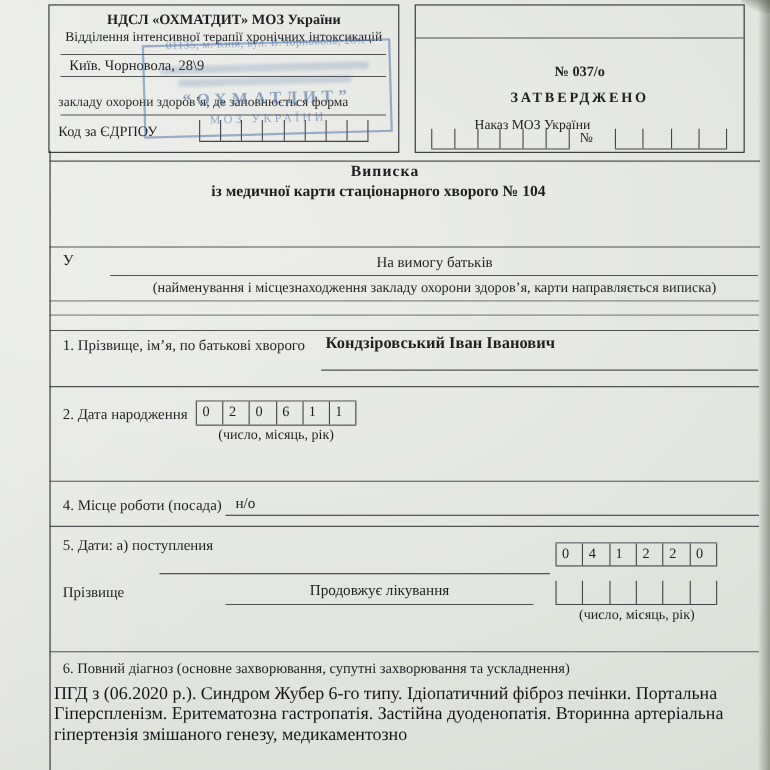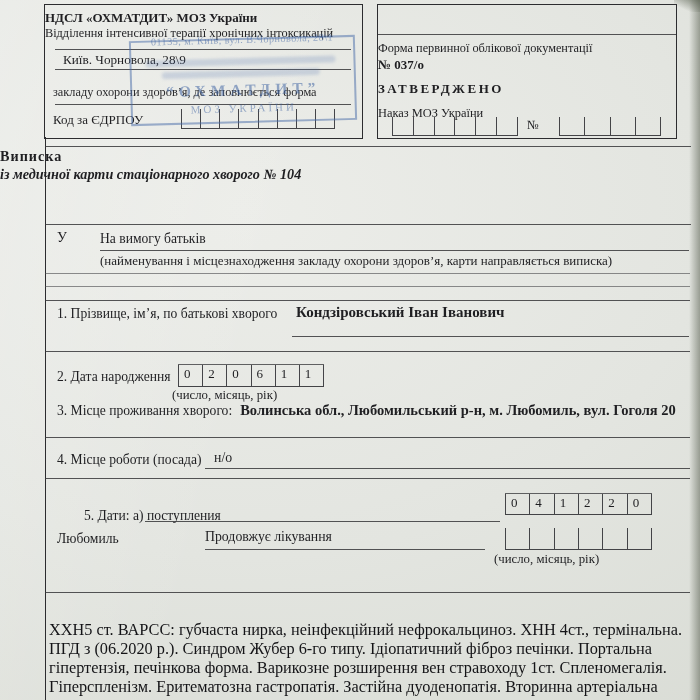--- a/index.html
+++ b/index.html
@@ -13,21 +13,21 @@
     background:
       linear-gradient(105deg, rgba(255,255,255,.25), rgba(0,0,0,0) 40%),
       radial-gradient(120% 90% at 35% 30%, #ecede9 0%, #e3e5e0 55%, #d9dcd5 100%);
     color:#1f1f22;
   }
   .edge-right{position:absolute;top:0;right:0;width:11px;height:700px;
     background:linear-gradient(to right, rgba(120,128,112,0), rgba(90,97,82,.55));}
   .corner-tr{position:absolute;top:0;right:0;width:26px;height:12px;
     background:linear-gradient(205deg, rgba(92,100,84,.75), rgba(92,100,84,0) 70%);}
   .abs{position:absolute;}
-  .ctr{}
+  .ctr{text-align:center;}
   .b{font-weight:bold;}
   .hline{position:absolute;height:0;border-top:1.2px solid rgba(55,55,58,.85);}
   .hline.soft{border-top-color:rgba(70,70,74,.6);}
   .box{position:absolute;border:1.6px solid #2c2c2f;}
   .lbl{font-size:13.6px;}
   .cap{font-size:12.3px;color:#2a2a2d;}
   
   .comb{position:absolute;display:flex;border-bottom:1.3px solid rgba(50,50,54,.9);}
   .comb .comb-cell{flex:1;border-left:1.3px solid rgba(50,50,54,.9);
     font-size:13px;line-height:17px;padding-left:5px;color:#1d1d20;}
@@ -80,21 +80,20 @@
       <div class="s-addr">01135, м. Київ, вул. В.Чорновола, 28\1</div>
       <div class="ghost" style="left:14px;top:18px;width:190px;"></div>
       <div class="ghost" style="left:30px;top:30px;width:158px;"></div>
       <div class="s-org">“ОХМАТДИТ”</div>
       <div class="s-moz">МОЗ УКРАЇНИ</div>
     </div>
   </div>
 
   <div class="box" style="left:377px;top:4px;width:298px;height:133px;">
     <div class="hline" style="left:0;top:29px;width:100%;"></div>
-    <div class="abs ctr" style="left:0;top:36px;width:100%;font-size:12.3px;">Форма первинної облікової документації</div>
     <div class="abs ctr b" style="left:0;top:52px;width:100%;font-size:13px;">№ 037/о</div>
     <div class="abs ctr" style="left:0;top:101px;width:212px;font-size:12.4px;">Наказ МОЗ України</div>
     <div class="abs ctr b" style="left:0;top:76px;width:100%;font-size:13px;letter-spacing:2.5px;">ЗАТВЕРДЖЕНО</div>
     <div class="comb" style="left:14px;top:112px;width:126px;height:18px;">
         <div class="comb-cell"></div>
         <div class="comb-cell"></div>
         <div class="comb-cell"></div>
         <div class="comb-cell"></div>
         <div class="comb-cell"></div>
         <div class="comb-cell"></div>
@@ -105,21 +104,21 @@
         <div class="comb-cell"></div>
         <div class="comb-cell"></div>
         <div class="comb-cell"></div>
       </div>
   </div>
 
   <div class="abs" style="left:45px;top:137px;height:563px;border-left:1.6px solid #2c2c2f;"></div>
   <div class="hline" style="left:45px;top:146px;width:646px;"></div>
 
   <div class="abs ctr b" style="left:0;top:148px;width:700px;font-size:14.2px;letter-spacing:1px;">Виписка</div>
-  <div class="abs ctr b" style="left:0;top:166px;width:688px;font-size:14.2px;font-style:italic;">із медичної карти стаціонарного хворого № 104</div>
+  <div class="abs ctr b" style="left:0;top:166px;width:688px;font-size:14.2px;">із медичної карти стаціонарного хворого № 104</div>
 
   <div class="hline" style="left:45px;top:224px;width:646px;"></div>
   <div class="abs" style="left:57px;top:230px;font-size:14px;">У</div>
   <div class="abs ctr" style="left:100px;top:231px;width:590px;font-size:13.6px;">На вимогу батьків</div>
   <div class="hline" style="left:100px;top:250px;width:589px;"></div>
   <div class="abs ctr" style="left:100px;top:253px;width:590px;font-size:13px;">(найменування і місцезнаходження  закладу охорони здоров’я, карти направляється виписка)</div>
 
   <div class="hline soft" style="left:45px;top:273px;width:645px;"></div>
   <div class="hline soft" style="left:45px;top:286px;width:645px;"></div>
   <div class="hline" style="left:45px;top:300px;width:645px;"></div>
@@ -133,62 +132,57 @@
   <div class="comb boxed" style="left:178px;top:364px;width:146px;height:21px;">
       <div class="comb-cell">0</div>
       <div class="comb-cell">2</div>
       <div class="comb-cell">0</div>
       <div class="comb-cell">6</div>
       <div class="comb-cell">1</div>
       <div class="comb-cell">1</div>
     </div>
   <div class="abs ctr" style="left:172px;top:388px;width:158px;font-size:12.8px;">(число, місяць, рік)</div>
 
-  <div class="abs" style="left:57px;top:401px;white-space:nowrap;">
-    <span class="lbl">3. Місце проживання хворого:</span>
-    <span class="b" style="font-size:14.5px;padding-left:4px;">Волинська обл.,  Любомильський р-н, м. Любомиль, вул. Гоголя 20</span>
-  </div>
 
   <div class="hline" style="left:45px;top:437px;width:645px;"></div>
 
   <div class="abs lbl" style="left:57px;top:452px;">4. Місце роботи (посада)</div>
   <div class="abs" style="left:214px;top:450px;font-size:13.8px;">н/о</div>
   <div class="hline" style="left:205px;top:468px;width:485px;"></div>
   <div class="hline" style="left:45px;top:478px;width:645px;"></div>
 
-  <div class="abs lbl" style="left:57px;top:508px;margin-left:27px;">5. Дати: а) поступления</div>
+  <div class="abs lbl" style="left:57px;top:488px;">5. Дати: а) поступления</div>
   <div class="comb boxed" style="left:505px;top:493px;width:147px;height:20px;">
       <div class="comb-cell">0</div>
       <div class="comb-cell">4</div>
       <div class="comb-cell">1</div>
       <div class="comb-cell">2</div>
       <div class="comb-cell">2</div>
       <div class="comb-cell">0</div>
     </div>
   <div class="hline" style="left:145px;top:521px;width:355px;"></div>
 
-  <div class="abs lbl" style="left:57px;top:531px;">Любомиль</div>
+  <div class="abs lbl" style="left:57px;top:531px;">Прізвище</div>
   <div class="abs ctr" style="left:205px;top:529px;width:280px;font-size:13.8px;">Продовжує лікування</div>
   <div class="hline" style="left:205px;top:549px;width:280px;"></div>
 
   <div class="comb" style="left:505px;top:528px;width:147px;height:21px;">
       <div class="comb-cell"></div>
       <div class="comb-cell"></div>
       <div class="comb-cell"></div>
       <div class="comb-cell"></div>
       <div class="comb-cell"></div>
       <div class="comb-cell"></div>
     </div>
   <div class="abs ctr" style="left:494px;top:552px;width:170px;font-size:12.8px;">(число, місяць, рік)</div>
 
   <div class="hline" style="left:45px;top:592px;width:645px;"></div>
 
+  <div class="abs" style="left:57px;top:600px;font-size:13.2px;">6. Повний діагноз (основне захворювання, супутні захворювання та ускладнення)</div>
   <div class="abs" style="left:49px;top:620px;width:648px;">
-    <div class="diag-line">ХХН5 ст. ВАРСС: губчаста нирка, неінфекційний нефрокальциноз. ХНН 4ст., термінальна.</div>
     <div class="diag-line">ПГД з (06.2020 р.). Синдром Жубер 6-го типу. Ідіопатичний фіброз печінки. Портальна</div>
-    <div class="diag-line">гіпертензія, печінкова форма. Варикозне розширення вен стравоходу 1ст. Спленомегалія.</div>
     <div class="diag-line">Гіперспленізм. Еритематозна гастропатія. Застійна дуоденопатія. Вторинна артеріальна</div>
     <div class="diag-line">гіпертензія змішаного генезу, медикаментозно</div>
   </div>
 
   <div class="edge-right"></div>
   <div class="corner-tr"></div>
 </div>
 
 </body></html>

